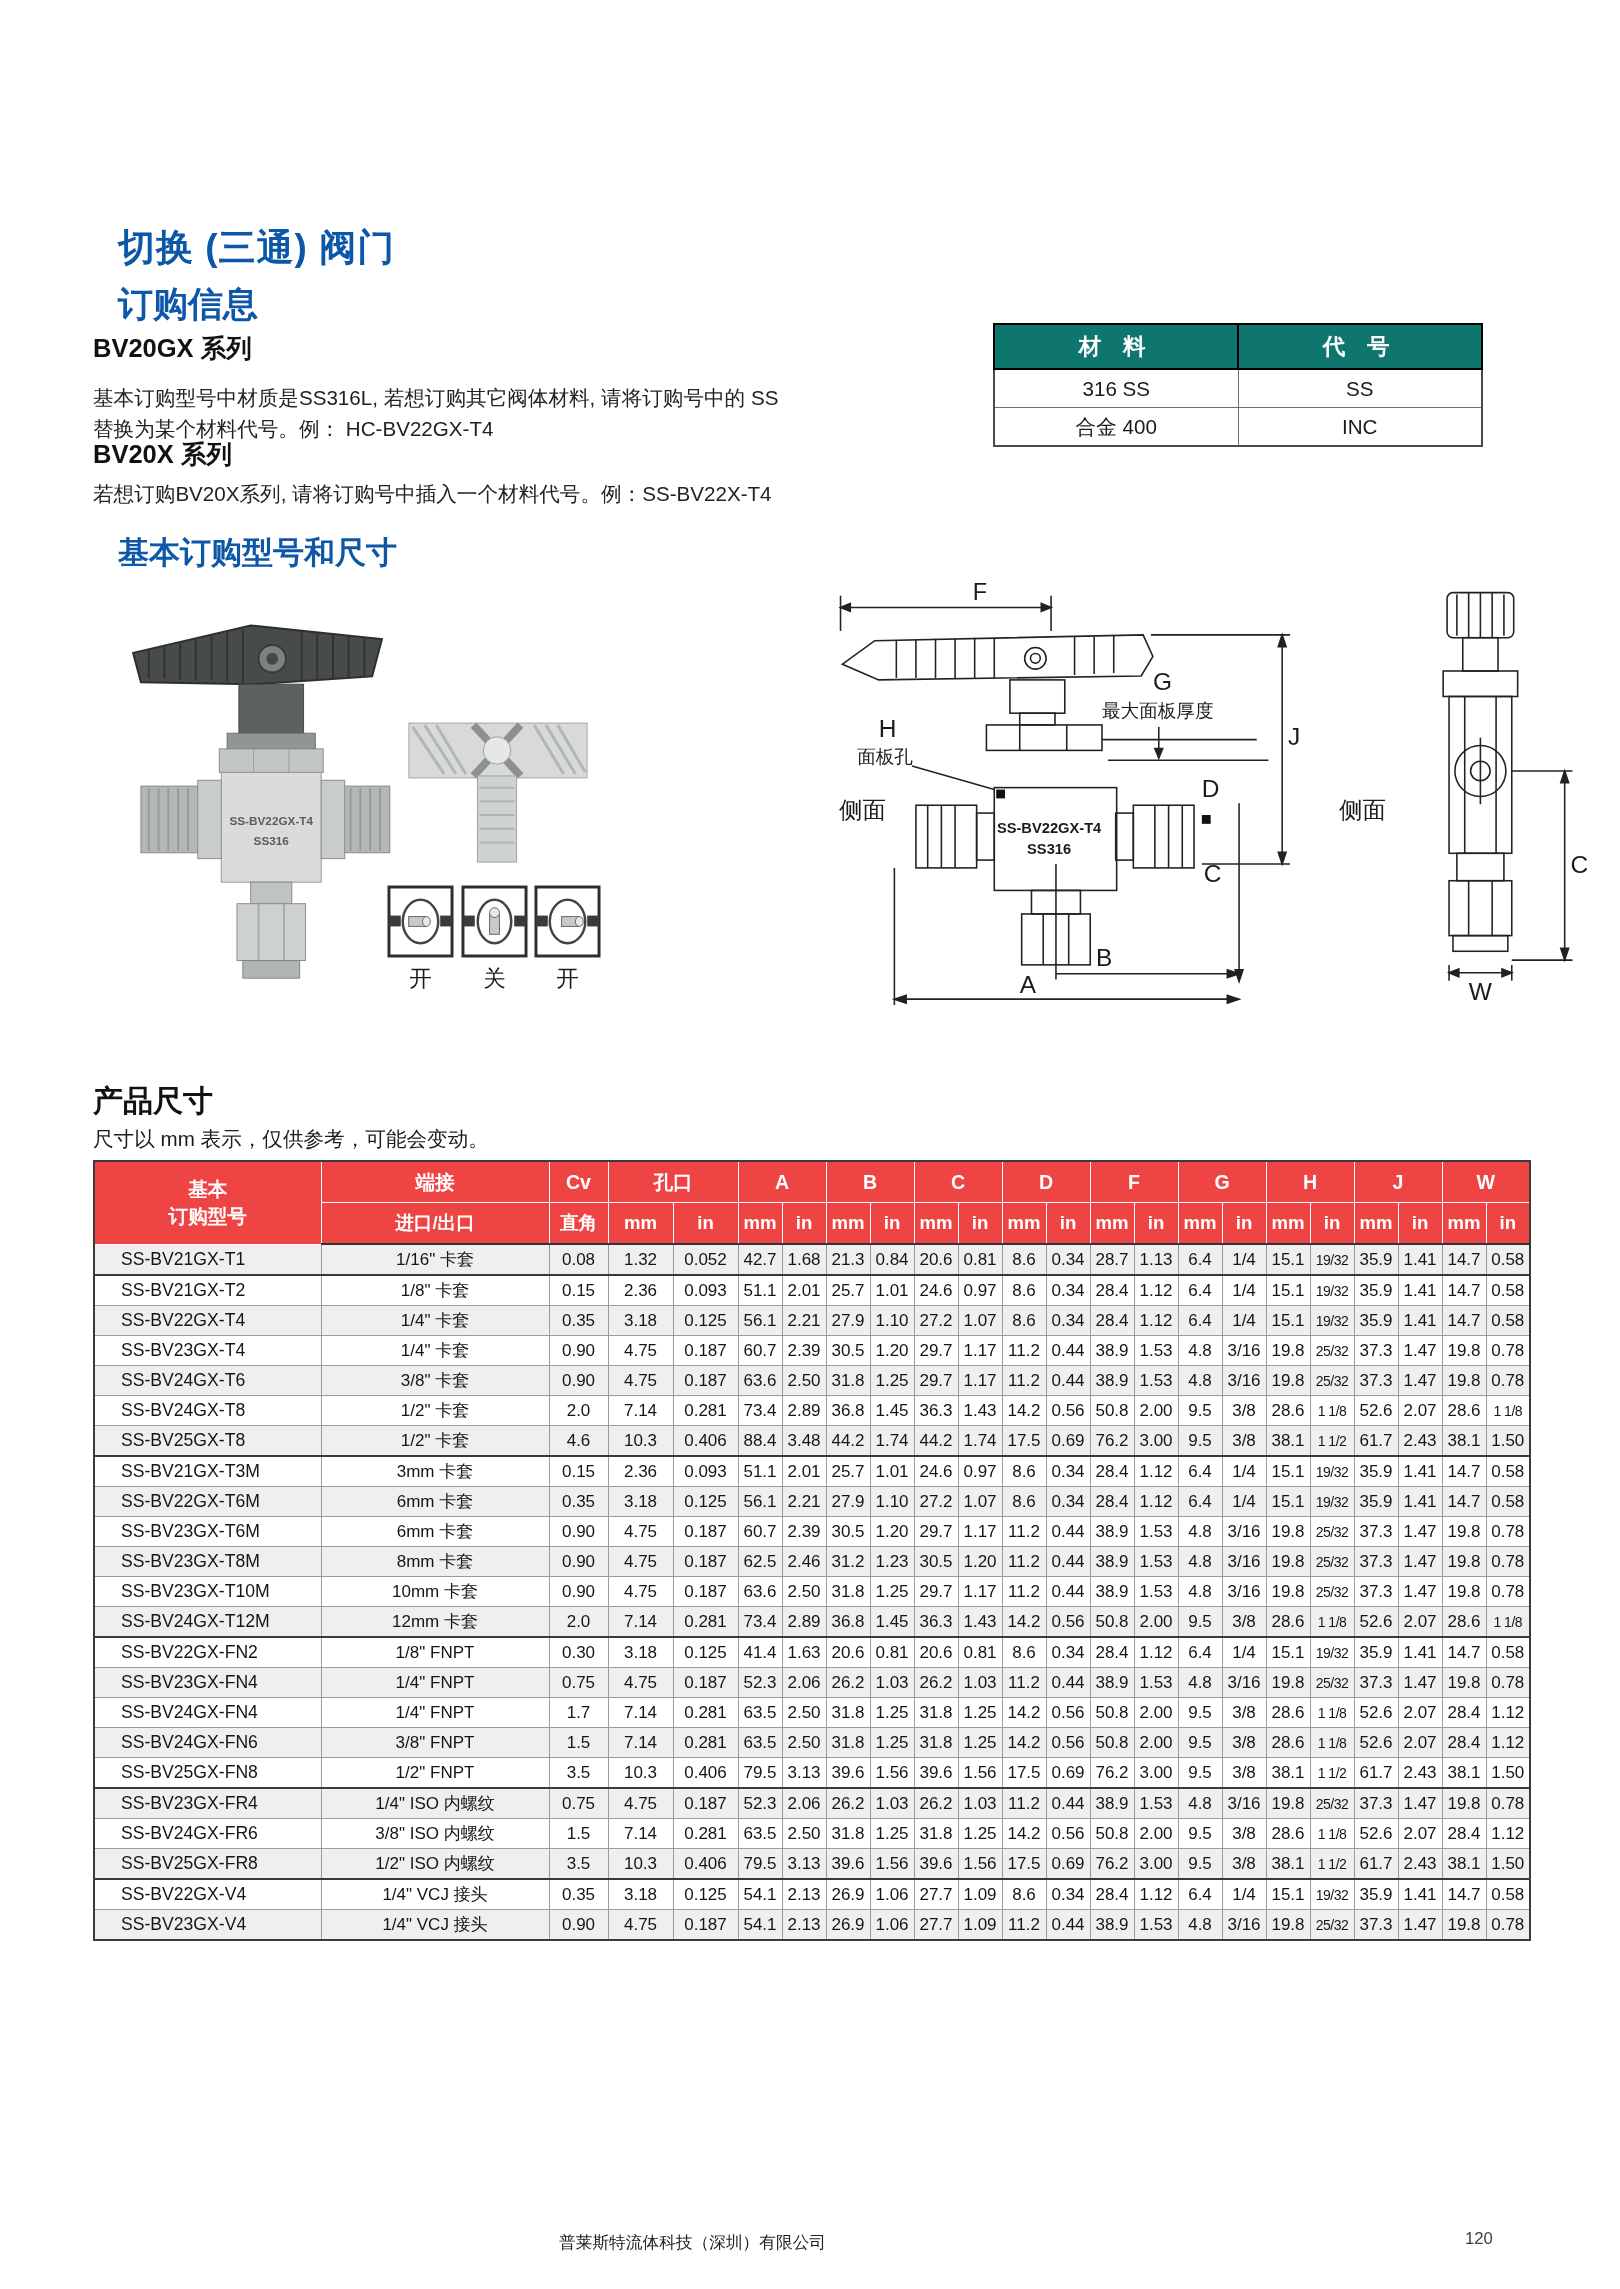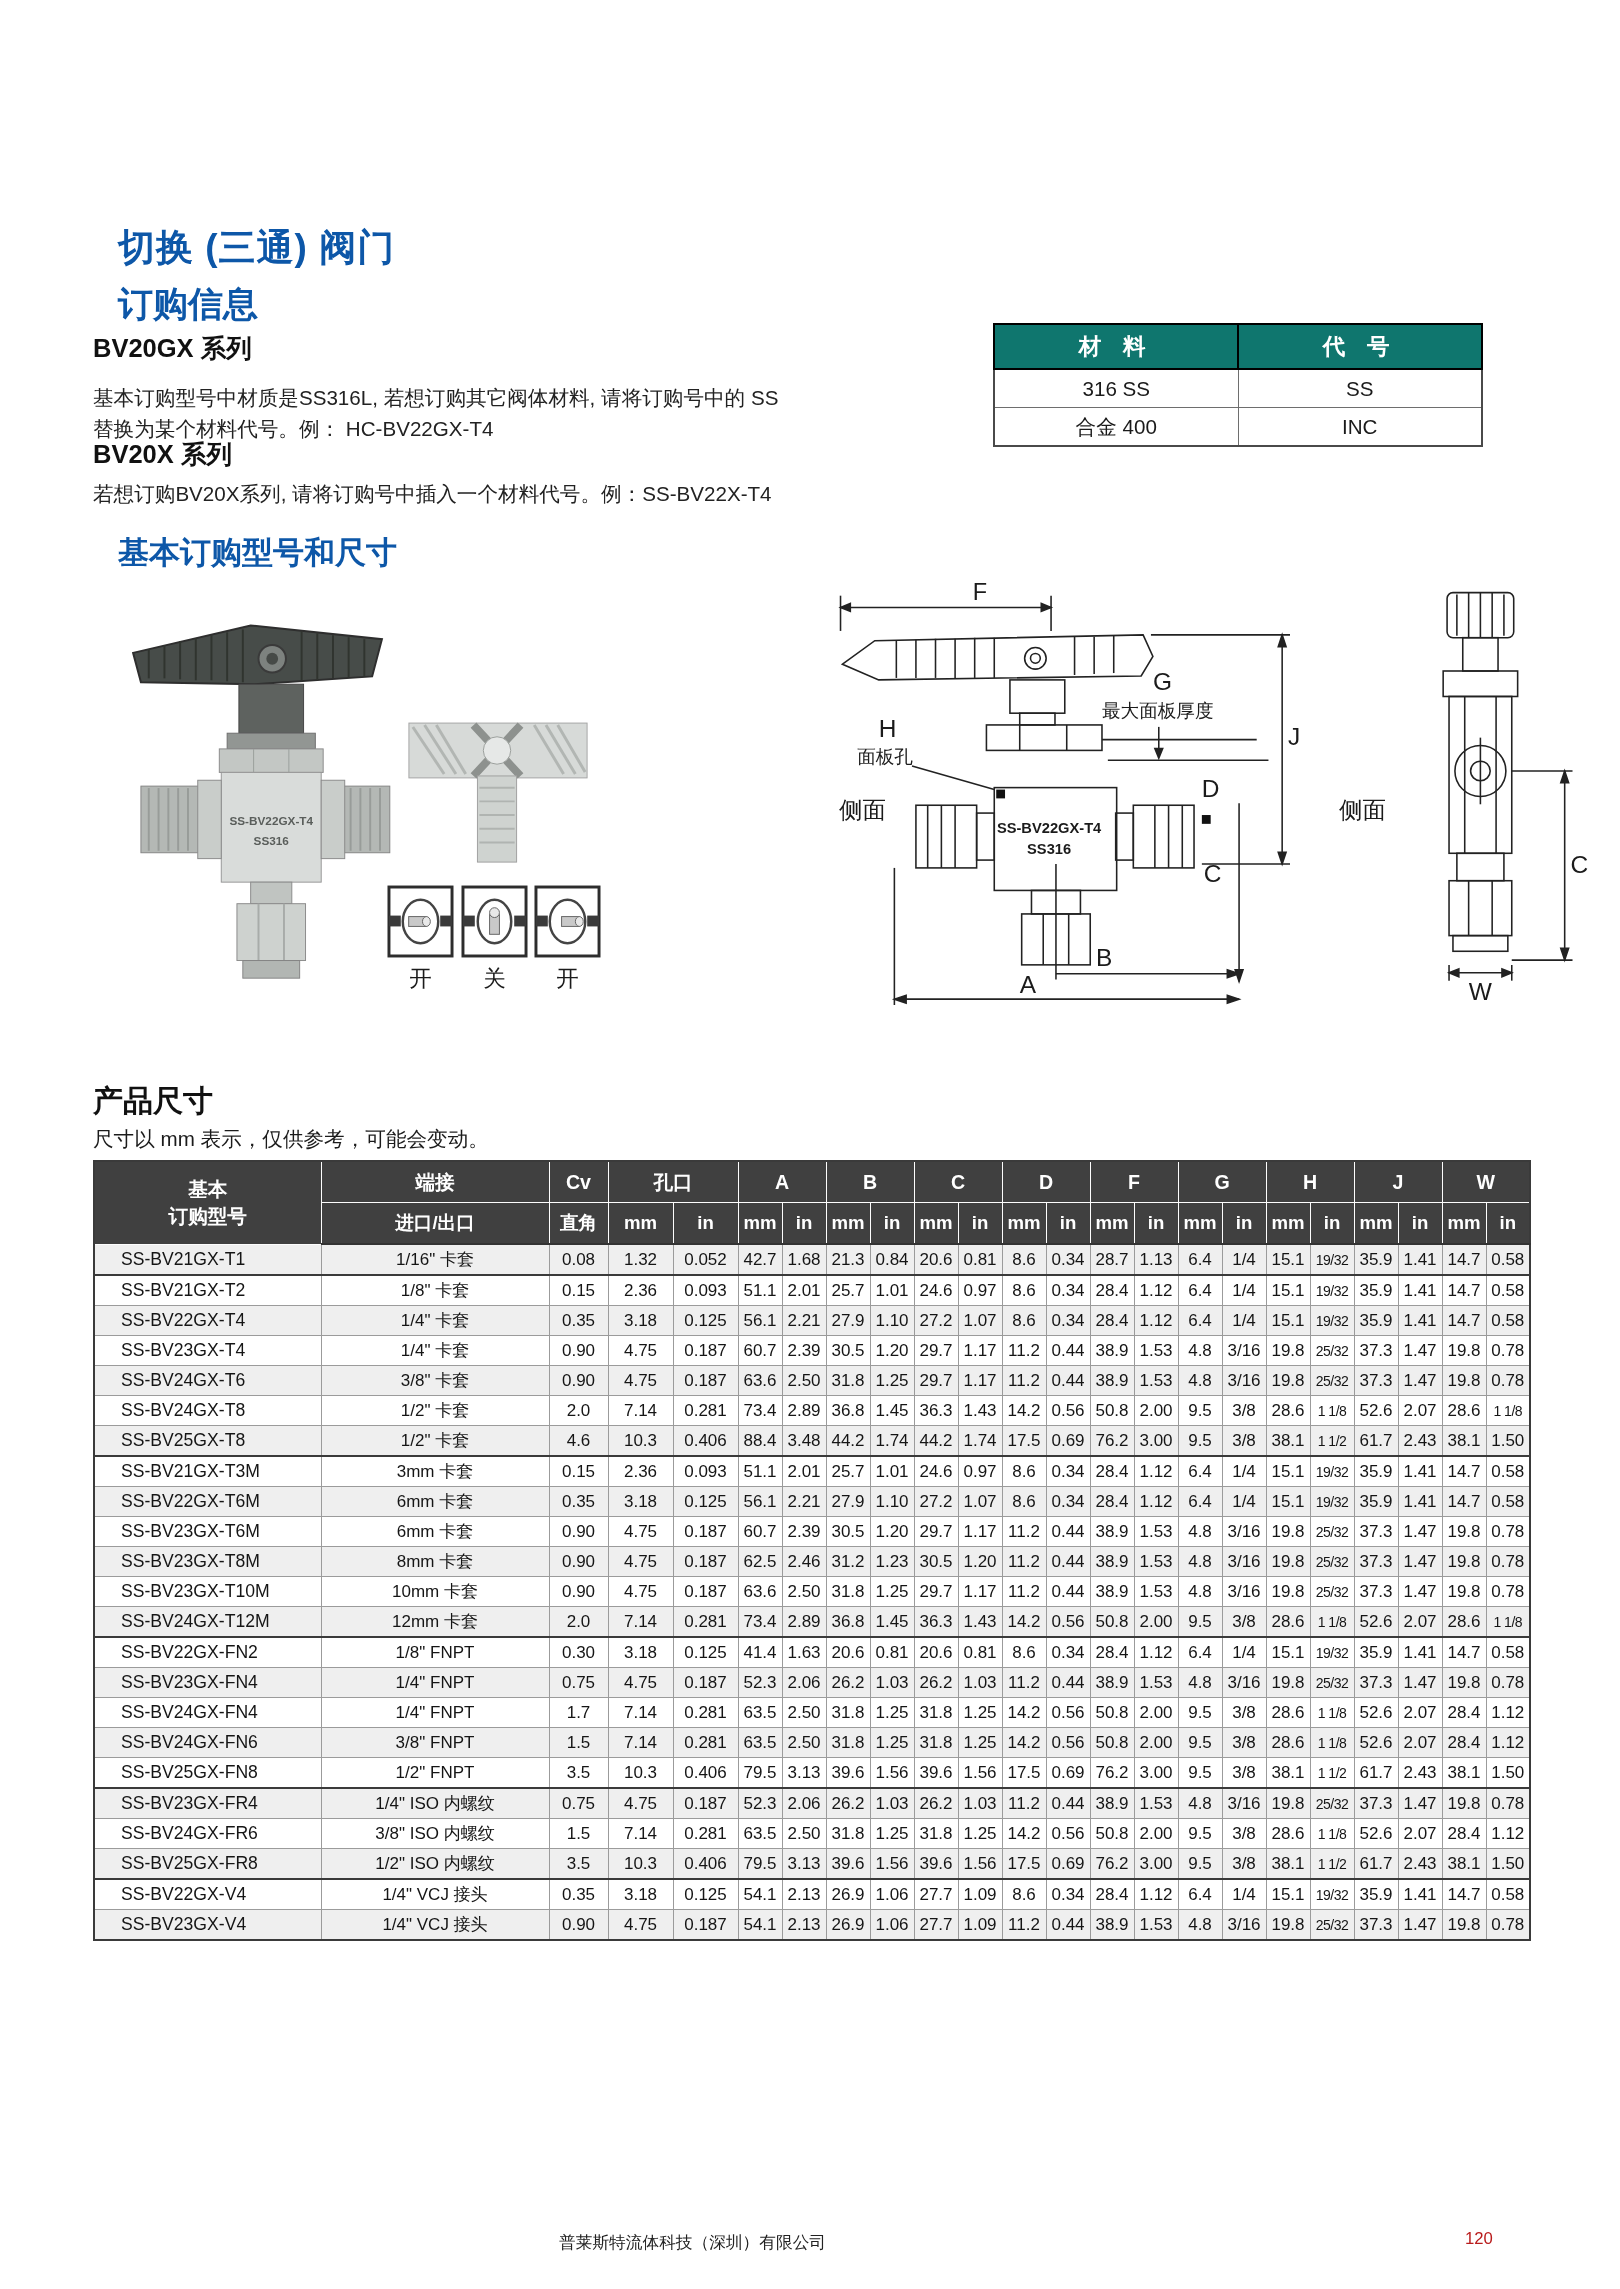--- a/index.html
+++ b/index.html
@@ -33,42 +33,42 @@
   }
   .materials td{
     font-size:20.6px;text-align:center;height:35px;border:1.5px solid #6e6e6e;color:#1a1a1a;
   }
   .materials tr.stripe td{background:#f1f1f1;}
   .materials{border:2px solid #4a4a4a;}
 
   
   .dims{left:93px;top:1160px;width:1437px;table-layout:fixed;border:2px solid #3a3a3a;}
   .dims th{
-    background:#404040;color:#fff;font-weight:bold;border:1.5px solid #fdfdfd;
+    background:#ef4444;color:#fff;font-weight:bold;border:1.5px solid #fdfdfd;
     font-size:19.6px;height:40px;padding:0;
   }
   .dims thead tr:last-child th{border-bottom:2.5px solid #333;font-size:18.6px;}
   .dims td{
     border:1px solid #9b9b9b;font-size:17px;text-align:center;height:29px;
     padding:0 1px;white-space:nowrap;color:#151515;
   }
   .dims td.model{text-align:left;padding-left:26px;font-size:17.6px;}
   .dims td.frac{font-size:14px;letter-spacing:-0.5px;}
   .dims tr.odd td{background:#efefef;}
   .dims tr.even td{background:#ffffff;}
   .dims tr.group-start td{border-top:2.5px solid #3a3a3a;}
 
   
   .diagram-label{font-size:23.5px;color:#1b1b1b;}
   svg{position:absolute;overflow:visible;}
   .flow-label{font-size:22.5px;color:#1b1b1b;width:67px;text-align:center;}
 
   
   .footer-company{left:559px;top:2231px;font-size:16.7px;color:#222;}
-  .footer-page{left:1465px;top:2229px;font-size:16.7px;color:#b91c1c;}
+  .footer-page{left:1465px;top:2229px;font-size:16.7px;color:#404040;}
 </style>
 </head>
 <body>
 
 <div class="abs h-blue title-main">切换 (三通) 阀门</div>
 <div class="abs h-blue title-order">订购信息</div>
 <div class="abs h-series series1">BV20GX 系列</div>
 <div class="abs body-line line1">基本订购型号中材质是SS316L, 若想订购其它阀体材料, 请将订购号中的 SS</div>
 <div class="abs body-line line2">替换为某个材料代号。例：  HC-BV22GX-T4</div>
 <div class="abs h-series series2">BV20X 系列</div>

